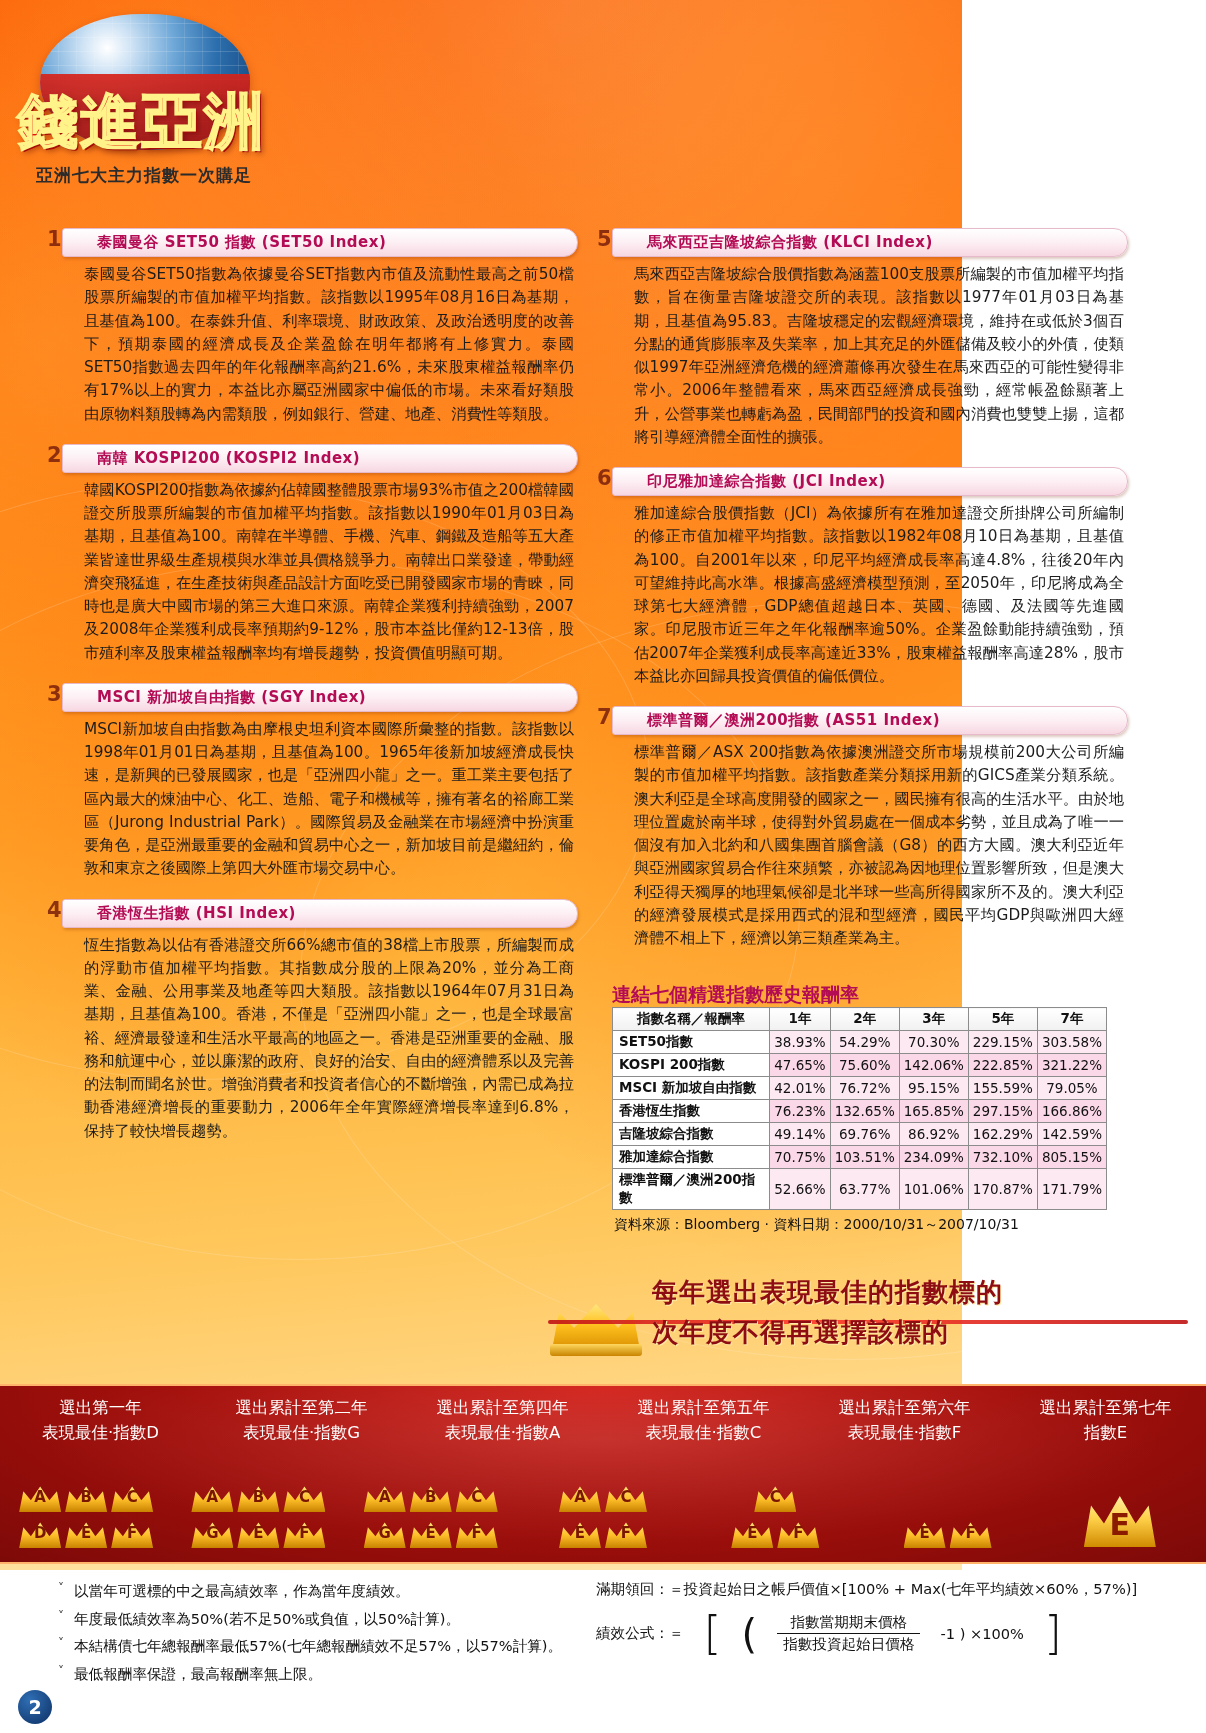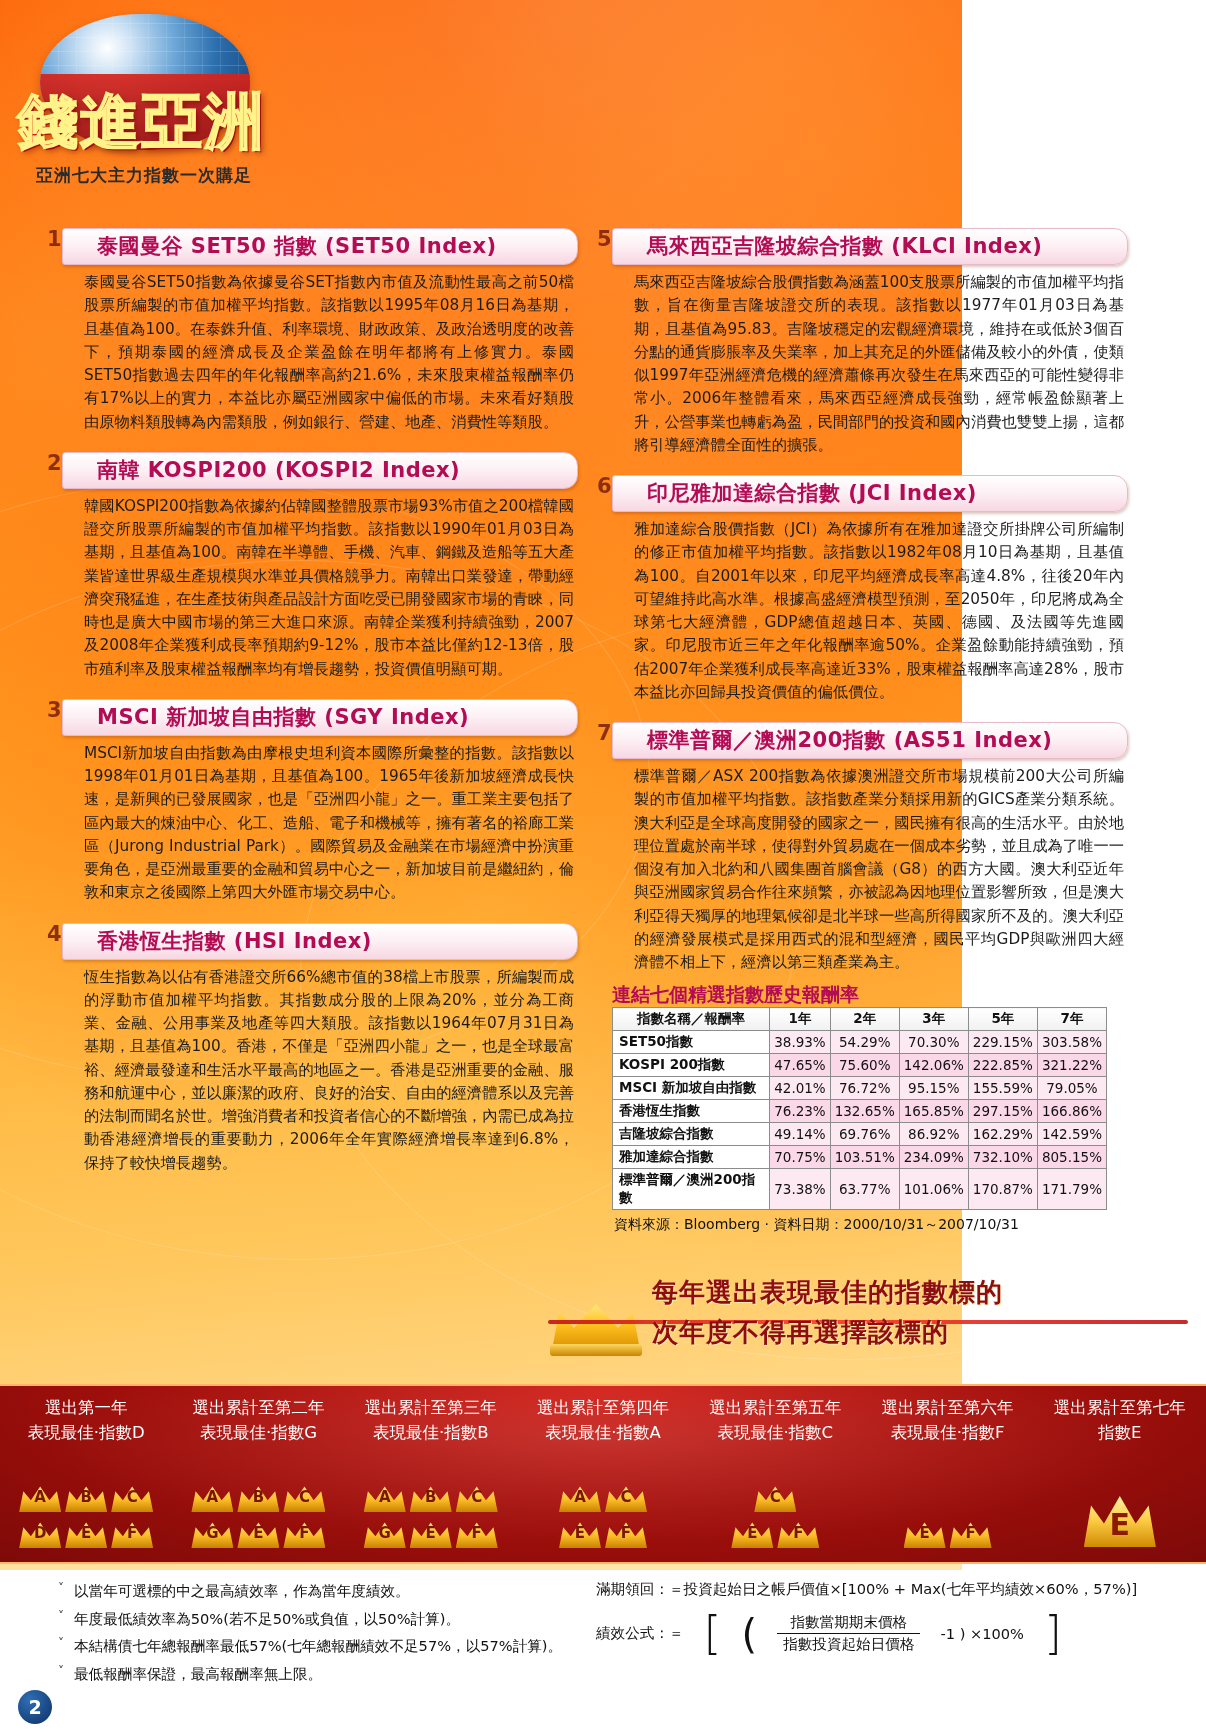--- a/index.html
+++ b/index.html
@@ -87,21 +87,21 @@
     border:1px solid #e6b9cb;
     border-radius:3px 14px 14px 3px;
     padding:3px 14px 4px 34px;
     box-shadow:1px 2px 3px rgba(120,40,0,.25);
   }
   .sec-head .num{
     position:absolute; left:-16px; top:-2px;
     font-size:21px; font-weight:bold; color:#7a1f0b; opacity:.85;
   }
   .sec-head .ttl{
-    font-size:21px; font-weight:bold; color:#b30b54; letter-spacing:.5px;
+    font-size:15px; font-weight:bold; color:#b30b54; letter-spacing:.5px;
     white-space:nowrap;
   }
   .sec-body{
     margin-top:6px; padding-left:22px; padding-right:4px;
     font-size:15.3px; line-height:1.52; color:#1c1c1c;
     text-align:justify;
   }
 
   
   .tbl-wrap{ position:absolute; left:612px; top:1007px; width:520px; }
@@ -356,21 +356,21 @@
         <tr>
           <td class="name">雅加達綜合指數</td>
           <td class="val">70.75%</td>
           <td class="val">103.51%</td>
           <td class="val">234.09%</td>
           <td class="val">732.10%</td>
           <td class="val">805.15%</td>
         </tr>
         <tr>
           <td class="name">標準普爾／澳洲200指數</td>
-          <td class="val">73.38%</td>
+          <td class="val">52.66%</td>
           <td class="val">63.77%</td>
           <td class="val">101.06%</td>
           <td class="val">170.87%</td>
           <td class="val">171.79%</td>
         </tr>
       </tbody>
     </table>
     <div class="src">資料來源：Bloomberg · 資料日期：2000/10/31～2007/10/31</div>
   </div>
 
@@ -397,24 +397,20 @@
 
   <div class="band">
     <div class="band-cols">
       <div class="bcol">
         <span>選出第一年</span>
         <span class="l2">表現最佳·指數D</span>
       </div>
       <div class="bcol">
         <span>選出累計至第二年</span>
         <span class="l2">表現最佳·指數G</span>
-      </div>
-      <div class="bcol">
-        <span>選出累計至第三年</span>
-        <span class="l2">表現最佳·指數B</span>
       </div>
       <div class="bcol">
         <span>選出累計至第四年</span>
         <span class="l2">表現最佳·指數A</span>
       </div>
       <div class="bcol">
         <span>選出累計至第五年</span>
         <span class="l2">表現最佳·指數C</span>
       </div>
       <div class="bcol">

